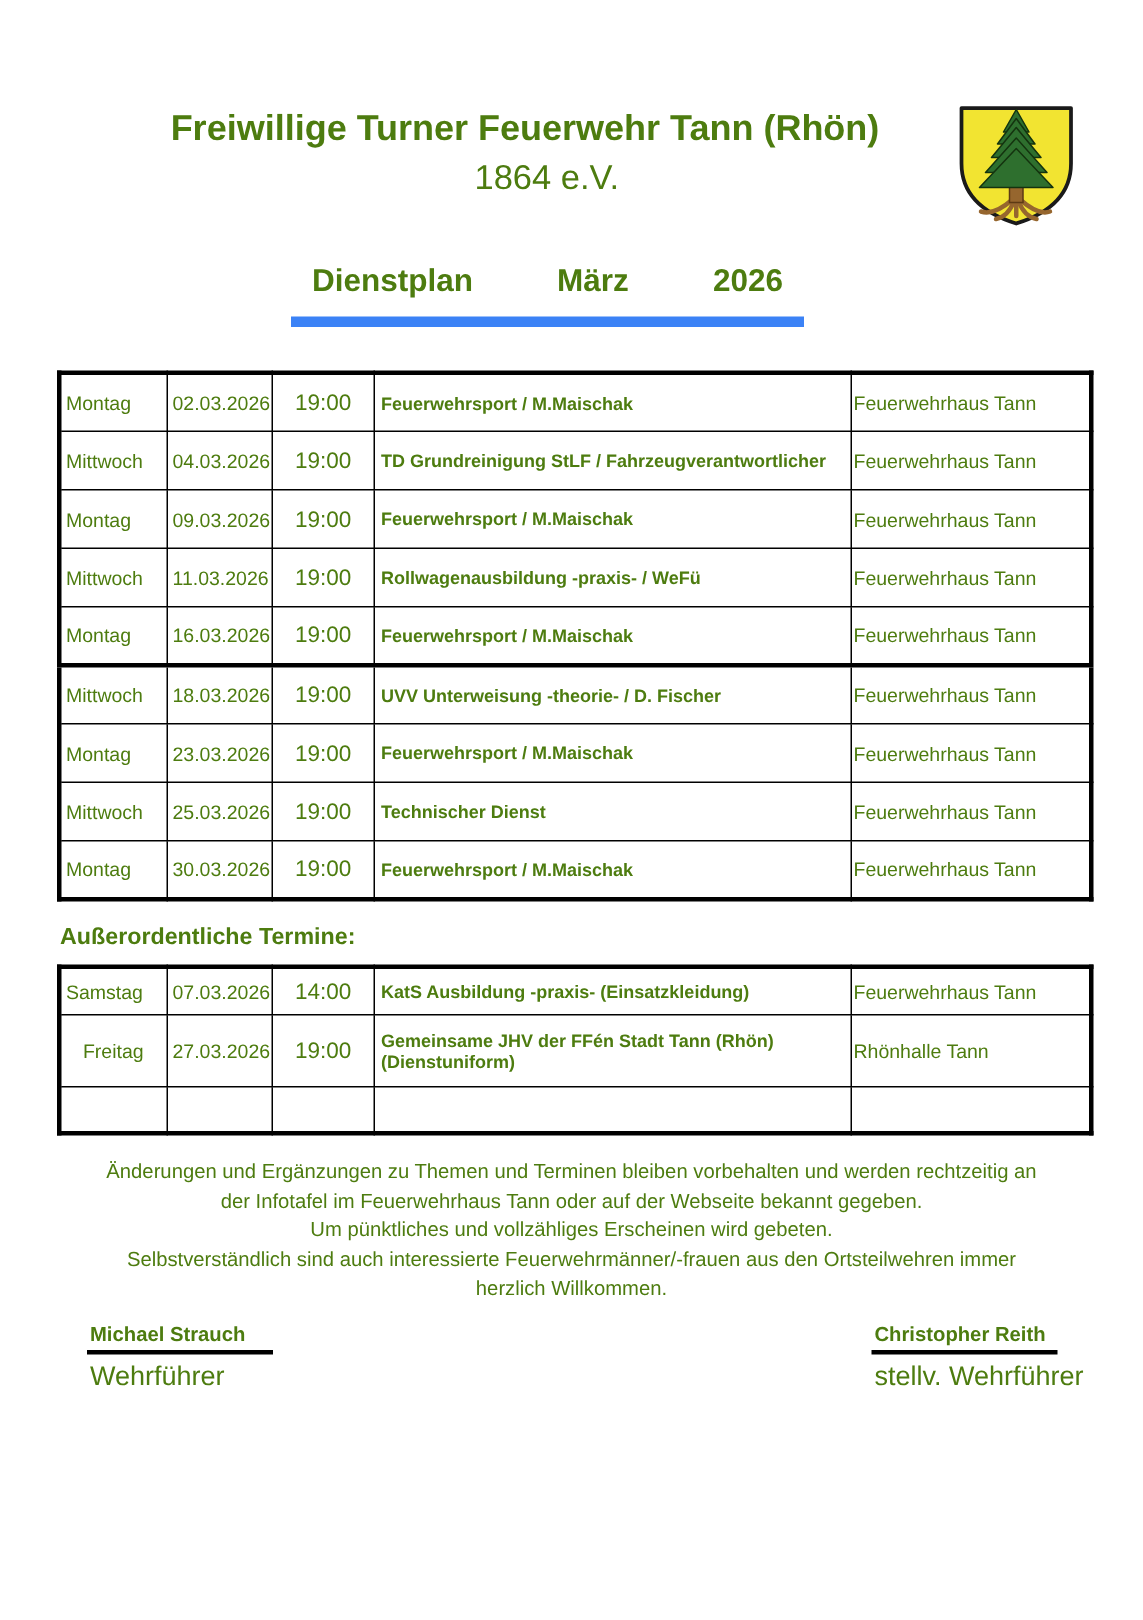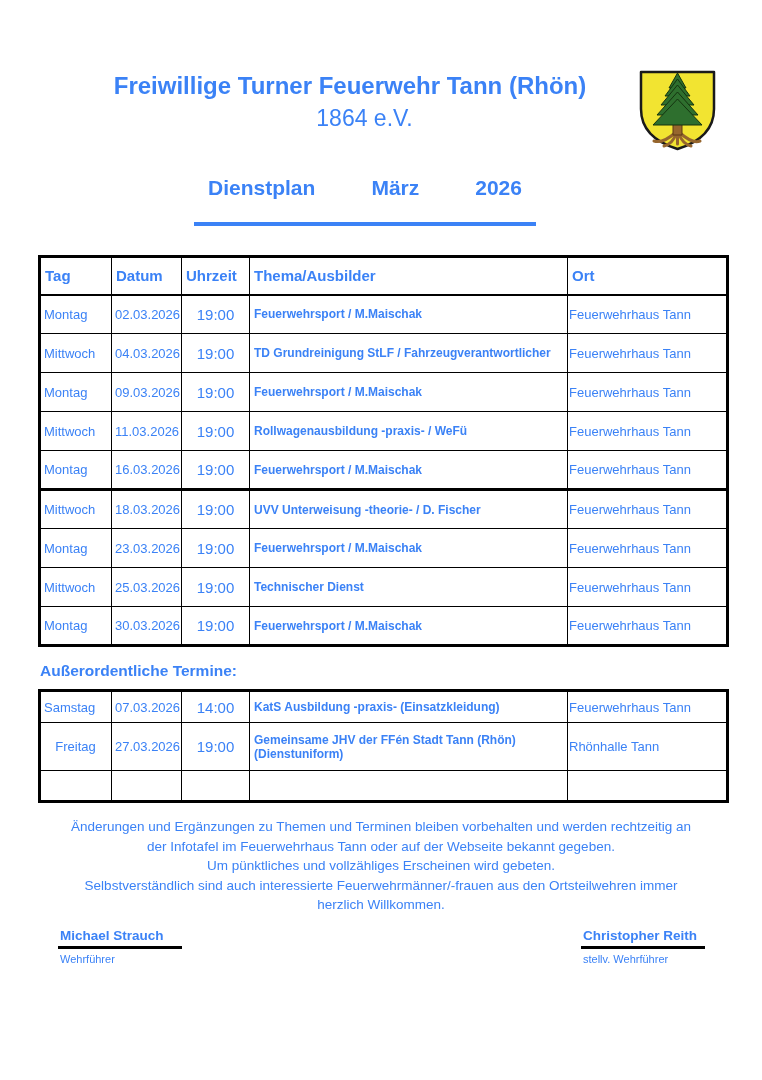--- a/index.html
+++ b/index.html
@@ -1,31 +1,31 @@
 <!DOCTYPE html>
 <html><head>
 <meta charset="utf-8">
 <style>
   html,body { margin:0; padding:0; background:#888; }
   .page {
     width:762px; height:1080px; background:#ffffff; position:relative;
-    margin:0 auto; font-family:"Liberation Sans", sans-serif; color:#3b82f6;
+    margin:0 auto; font-family:"Liberation Sans", sans-serif; color:#4d7c0f;
     overflow:hidden;
   }
   
   .header-titles { padding-top:70px; width:700px; text-align:center; }
   .title-line1 { font-size:24px; font-weight:bold; line-height:32px; }
   .title-line2 { font-size:23px; font-weight:normal; line-height:32px;padding-left:29px; }
   .crest { position:absolute; top:69px; right:44px; width:81px; height:84px; }
 
   
   .schedule-title-wrap { width:730px; text-align:center; margin-top:42px; }
   .schedule-title {
-    display:inline-block; border-bottom:4px solid #3b82f6;
-    padding:0 14px 22px 14px; font-size:21px; font-weight:bold;
+    display:inline-block; border-bottom:7px solid #3b82f6;
+    padding:0 14px 11px 14px; font-size:21px; font-weight:bold;
   }
   .schedule-title span { display:inline-block; }
   .schedule-title .gap { margin-right:56px; }
 
   
   table.duty {
     border-collapse:collapse; table-layout:fixed; width:688px;
     margin-left:38px; border:3px solid #000;
   }
   table.duty td, table.duty th { border:1px solid #000; overflow:hidden; }
@@ -54,21 +54,21 @@
   .section-title { margin:15px 0 0 40px; font-size:15.5px; font-weight:bold; }
   table.extra { margin-top:9px; }
 
   
   .notes { margin-top:14px; width:762px; text-align:center; font-size:13.5px; line-height:19.5px; }
 
   
   .signatures { margin-top:13px; display:flex; justify-content:space-between; padding:0 57px 0 58px; }
   .sig-block { width:124px; }
   .sig-name { font-size:13.5px; font-weight:bold; padding:0 0 3px 2px; border-bottom:3px solid #000; white-space:nowrap; }
-  .sig-role { font-size:11px; padding:4px 0 0 2px; white-space:nowrap; }
+  .sig-role { font-size:18px; padding:4px 0 0 2px; white-space:nowrap; }
 </style>
 </head>
 <body>
 
 <div class="page">
 
   <div class="crest">
     <svg width="81" height="84" viewBox="0 0 81 84">
       <path d="M4,3 H77 V40 C77,60 63,73 40.5,80 C18,73 4,60 4,40 Z" fill="#F2E431" stroke="#1a1a1a" stroke-width="2.5" stroke-linejoin="round"></path>
 
@@ -105,27 +105,20 @@
 
   <table class="duty" style="margin-top:29px;">
     <colgroup>
       <col class="c-tag">
         <col class="c-datum">
         <col class="c-uhrzeit">
         <col class="c-thema">
         <col class="c-ort">
     </colgroup>
     <tbody>
-        <tr class="hdr">
-      <th class="sep-med">Tag</th>
-      <th class="sep-med">Datum</th>
-      <th class="sep-thick">Uhrzeit</th>
-      <th class="sep-thick">Thema/Ausbilder</th>
-      <th>Ort</th>
-    </tr>
     <tr class="row">
       <td class="v-tag sep-med">Montag</td>
       <td class="v-datum sep-med">02.03.2026</td>
       <td class="v-uhrzeit sep-thick">19:00</td>
       <td class="v-thema sep-thick">Feuerwehrsport / M.Maischak</td>
       <td class="v-ort">Feuerwehrhaus Tann</td>
     </tr>
     <tr class="row">
       <td class="v-tag sep-med">Mittwoch</td>
       <td class="v-datum sep-med">04.03.2026</td>

